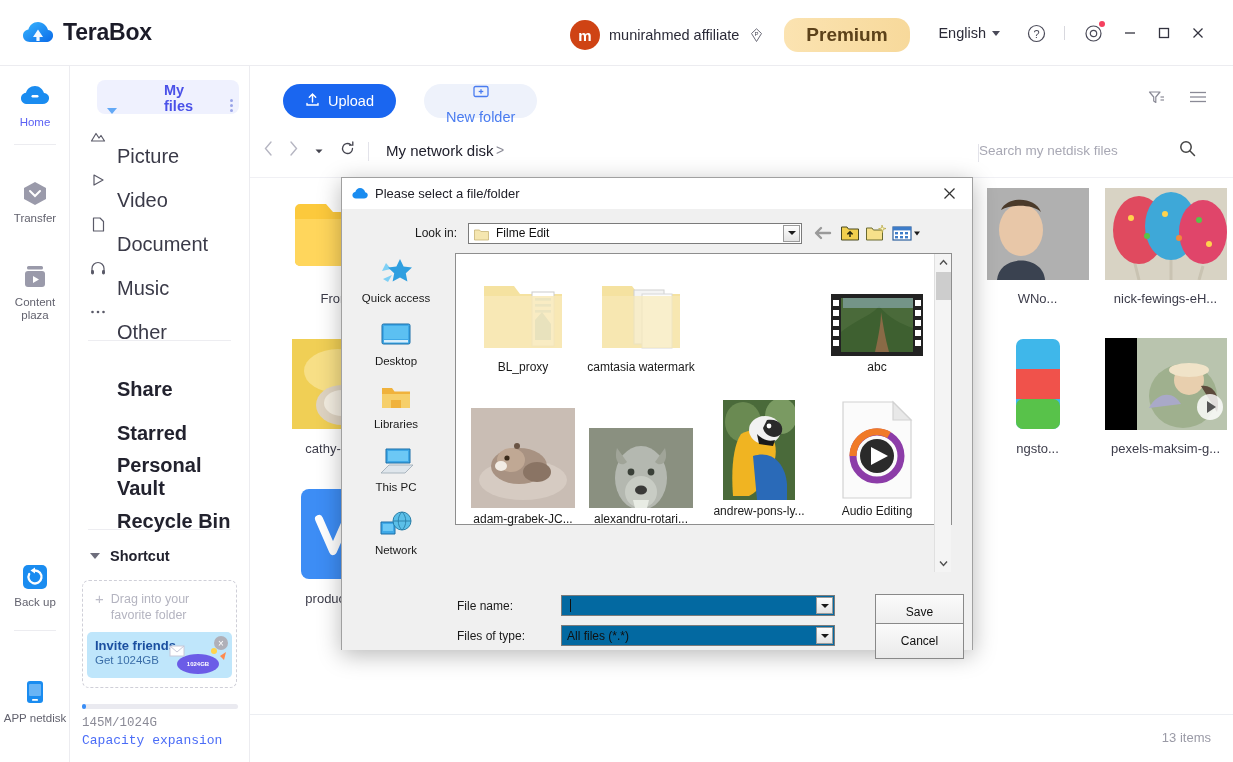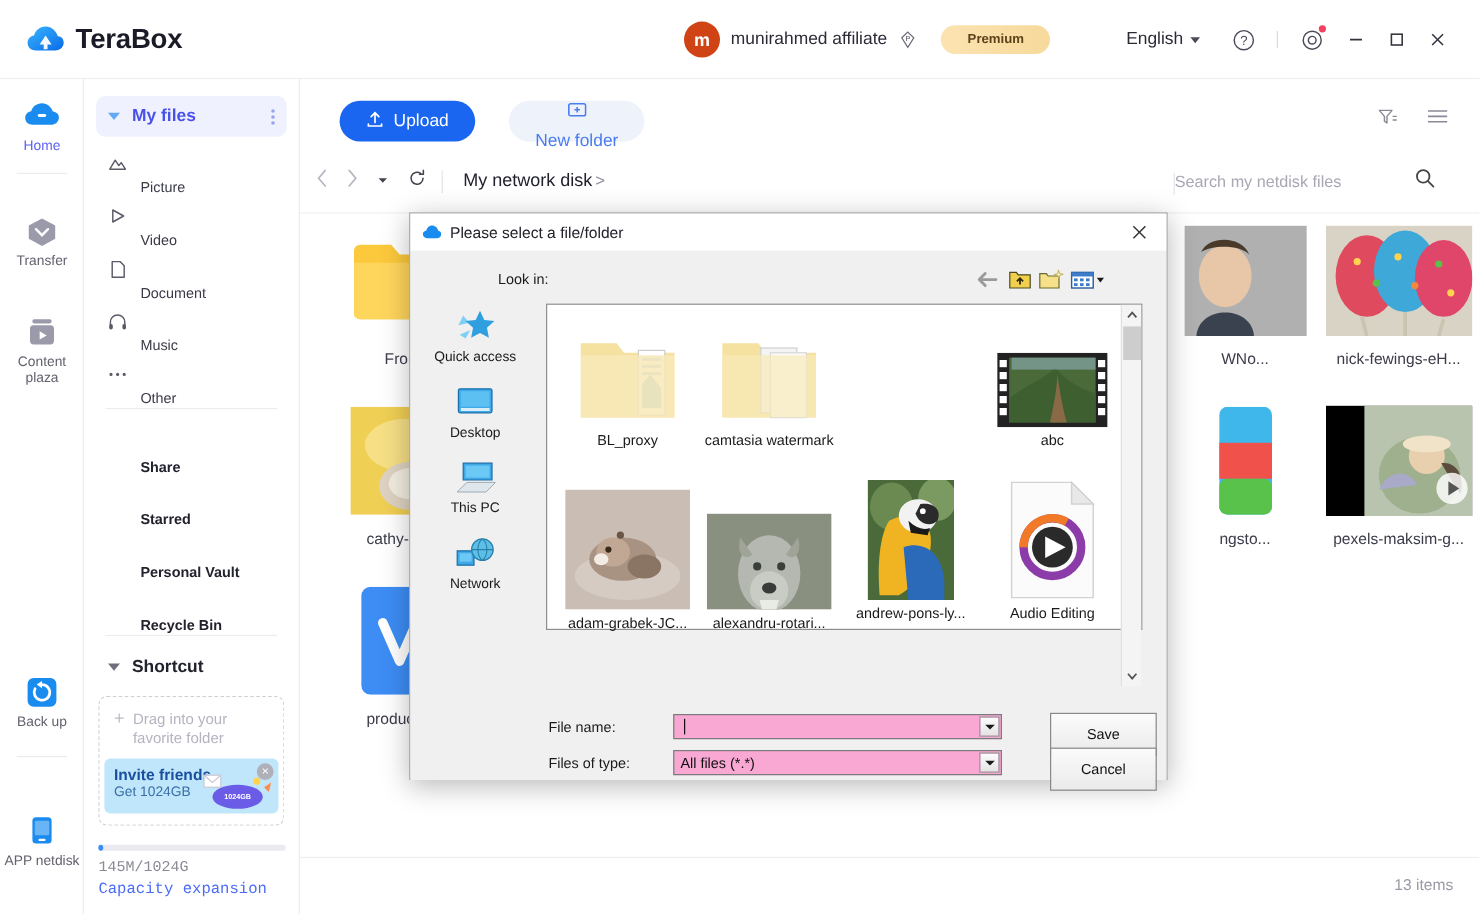--- a/index.html
+++ b/index.html
@@ -27,21 +27,21 @@
     background: #cf4314; color: #fff; font-size: 15px; font-weight: bold;
     display: flex; align-items: center; justify-content: center;
   }
   .account-name { font-size: 14.5px; color: #2b2b38; }
   .pbadge {
     width: 17px; height: 17px; display: inline-block;
   }
   .premium-pill {
     margin-left: 10px;
     background: linear-gradient(90deg,#fbe3b1,#f7d99b);
-    color: #5c421a; font-size: 11px; font-weight: bold;
+    color: #5c421a; font-size: 19px; font-weight: bold;
     border-radius: 14px; padding: 6px 22px;
   }
 
   .topright { position: absolute; right: 18px; top: 0; height: 66px; display: flex; align-items: center; gap: 0; }
   .lang { font-size: 14.5px; color: #2b2b38; display: flex; align-items: center; gap: 6px; margin-right: 16px; }
   .chev { width: 0; height: 0; border-left: 4.5px solid transparent; border-right: 4.5px solid transparent; border-top: 5px solid #4a4a58; }
   .ticon { width: 30px; height: 30px; display: flex; align-items: center; justify-content: center; position: relative; margin: 0 5px; }
   .vsep { width: 1px; height: 14px; background: #d8d8de; margin: 0 8px; }
   .reddot { position: absolute; right: 3px; top: 3px; width: 6px; height: 6px; border-radius: 50%; background: #f5415f; }
   .winbtn { width: 34px; height: 30px; display: flex; align-items: center; justify-content: center; color: #33333f; font-size: 15px; }
@@ -56,31 +56,31 @@
   .rail-lbl { font-size: 11.5px; color: #62626e; line-height: 13px; margin-top: 2px; }
   .rail-lbl.active { color: #5b61f4; }
   .rail-div { position: absolute; left: 14px; width: 42px; height: 1px; background: #ececf0; }
 
   
   .sidebar {
     position: absolute; left: 70px; top: 66px; width: 180px; height: 696px;
     background: #fff; border-right: 1px solid #ececf0;
   }
   .myfiles {
-    margin: 14px 10px 0 10px; height: 34px; border-radius: 8px;
-    background: #eff1fe; display: flex; align-items: center; padding: 0 10px;
+    margin: 14px 10px 0 27px; height: 34px; border-radius: 8px;
+    background: #eff1fe; display: flex; align-items: flex-end; padding: 0 10px; gap: 37px;
   }
   .caret-d { width: 0; height: 0; border-left: 5px solid transparent; border-right: 5px solid transparent; border-top: 6px solid #63a9f6; margin-right: 10px; }
   .myfiles-lbl { font-size: 14.5px; font-weight: bold; color: #4a51e8; flex: 1; }
   .kebab { color: #9aa0f0; font-size: 14px; letter-spacing: 0; line-height: 5px; }
   .kebab span { display: block; width: 3px; height: 3px; border-radius: 50%; background: #9aa5e8; margin: 2px 0; }
 
   .navitem { height: 44px; display: flex; align-items: center; padding-left: 20px; gap: 11px; }
   .navitem .ni { width: 16px; height: 16px; display: flex; align-items: center; justify-content: center; color: #6a6a78; }
-  .navitem .nl { font-size: 12px; color: #3a3a48; margin-top: 40px; }
+  .navitem .nl { font-size: 20px; color: #3a3a48; margin-top: 40px; }
   .navitem.bold .nl { font-weight: bold; color: #22222e; padding-left: 27px; }
   .sb-div { margin: 6px 18px; height: 1px; background: #ededf1; }
   .shortcut { height: 40px; display: flex; align-items: center; padding-left: 20px; gap: 10px; }
   .shortcut .caret-s { width: 0; height: 0; border-left: 5px solid transparent; border-right: 5px solid transparent; border-top: 6px solid #6e6e7c; }
   .shortcut .sl { font-size: 14.5px; font-weight: bold; color: #22222e; }
 
   .dropzone {
     margin: 4px 12px 0 12px; border: 1px dashed #cfcfd8; border-radius: 7px;
     padding: 10px 0 0 0; height: 108px;
   }
@@ -190,21 +190,21 @@
   .fl-inner { position: relative; width: 478px; height: 318px; }
   .fcell { position: absolute; width: 118px; text-align: center; }
   .fthumb { height: 96px; display: flex; align-items: flex-end; justify-content: center; }
   .fname { font-size: 12px; color: #1a1a1a; line-height: 15px; margin-top: 4px; }
 
   .vscroll { position: absolute; right: 0; top: 0; width: 17px; height: 318px; background: #f4f4f4; border-left: 1px solid #e0e0e0; }
   .vs-arrow { height: 17px; display: flex; align-items: center; justify-content: center; color: #606060; font-size: 9px; }
   .vs-thumb { position: absolute; left: 1px; top: 18px; width: 15px; height: 28px; background: #cdcdcd; }
   .b-lbl { position: absolute; font-size: 12px; color: #1a1a1a; }
   .b-combo {
-    position: absolute; height: 21px; background: #f9a8d4; border: 1px solid #7b7b7b;
+    position: absolute; height: 21px; background: #0369a1; border: 1px solid #7b7b7b;
     display: flex; align-items: center; padding-left: 5px; font-size: 12px; color: #101010;
   }
   .b-btn {
     position: absolute; width: 89px; height: 36px;
     background: linear-gradient(#fbfbfb,#eaeaea); border: 1px solid #898989;
     font-size: 12px; color: #101010; display: flex; align-items: center; justify-content: center;
     font-family: "Liberation Sans", sans-serif; cursor: pointer;
   }
   .tcursor { display: inline-block; width: 1px; height: 13px; background: #101010; margin-left: 3px; }
 </style>
@@ -631,20 +631,31 @@
       <svg width="13" height="13" viewBox="0 0 13 13">
           <line x1="1.5" y1="1.5" x2="11.5" y2="11.5" stroke="#333" stroke-width="1.2"></line>
           <line x1="11.5" y1="1.5" x2="1.5" y2="11.5" stroke="#333" stroke-width="1.2"></line>
         </svg>
     </span>
   </div>
 
   <div class="dlg-body">
     <div class="lookin-row">
       <span class="lookin-lbl">Look in:</span>
+      <div class="lookin-combo">
+        <span class="li-folder">
+          <svg width="15" height="13" viewBox="0 0 15 13">
+              <path d="M0.5 2 L5.5 2 L6.8 3.5 L14.5 3.5 L14.5 12 L0.5 12 Z" fill="#f5e6b0" stroke="#c8b476" stroke-width="0.8"></path>
+            </svg>
+        </span>
+        <span class="li-text">Filme Edit</span>
+        <span class="li-arrow">
+            <i class="tri-d"></i>
+          </span>
+      </div>
 
       <span class="tbtn" style="left:468px">
         <svg width="20" height="16" viewBox="0 0 20 16">
             <path d="M18 8 L5 8 M9 3 L4 8 L9 13" fill="none" stroke="#9a9a9a" stroke-width="2.4" stroke-linecap="round" stroke-linejoin="round"></path>
           </svg>
       </span>
       <span class="tbtn" style="left:496px">
         <svg width="20" height="18" viewBox="0 0 20 18">
             <path d="M1.5 3 L7 3 L8.4 5 L18.5 5 L18.5 16 L1.5 16 Z" fill="#f2d04e" stroke="#4a4a20" stroke-width="1"></path>
             <path d="M10 13 L10 8 M7.4 10.4 L10 7.8 L12.6 10.4" fill="none" stroke="#2a2a10" stroke-width="1.5"></path>
@@ -686,20 +697,30 @@
       </div>
       <div class="place">
         <div class="place-ico">
           <svg width="32" height="26" viewBox="0 0 32 26">
               <rect x="2" y="2" width="28" height="20" rx="1.5" fill="#3fa9e8" stroke="#1a6fa8" stroke-width="1"></rect>
               <rect x="4" y="4" width="24" height="13" fill="#5cc0f2"></rect>
               <rect x="4" y="18" width="24" height="2.5" fill="#d8eefb"></rect>
             </svg>
         </div>
         <div class="place-lbl">Desktop</div>
+      </div>
+      <div class="place">
+        <div class="place-ico">
+          <svg width="32" height="26" viewBox="0 0 32 26">
+              <path d="M2 3 L12 3 L14.5 6.5 L30 6.5 L30 23 L2 23 Z" fill="#f0b23c"></path>
+              <path d="M2 9 L30 9 L30 23 L2 23 Z" fill="#f6cf6a"></path>
+              <rect x="11" y="15" width="10" height="8" fill="#f0b23c"></rect>
+            </svg>
+        </div>
+        <div class="place-lbl">Libraries</div>
       </div>
       <div class="place">
         <div class="place-ico">
           <svg width="34" height="28" viewBox="0 0 34 28">
               <path d="M7 2 L31 2 L31 16 L7 16 Z" fill="#3fa9e8" stroke="#1a6fa8" stroke-width="1"></path>
               <rect x="9" y="4" width="20" height="10" fill="#6cc8f5"></rect>
               <path d="M2 26 L10 18 L34 18 L26 26 Z" fill="#dfe6ec" stroke="#9aa8b4" stroke-width="0.8"></path>
             </svg>
         </div>
         <div class="place-lbl">This PC</div>

